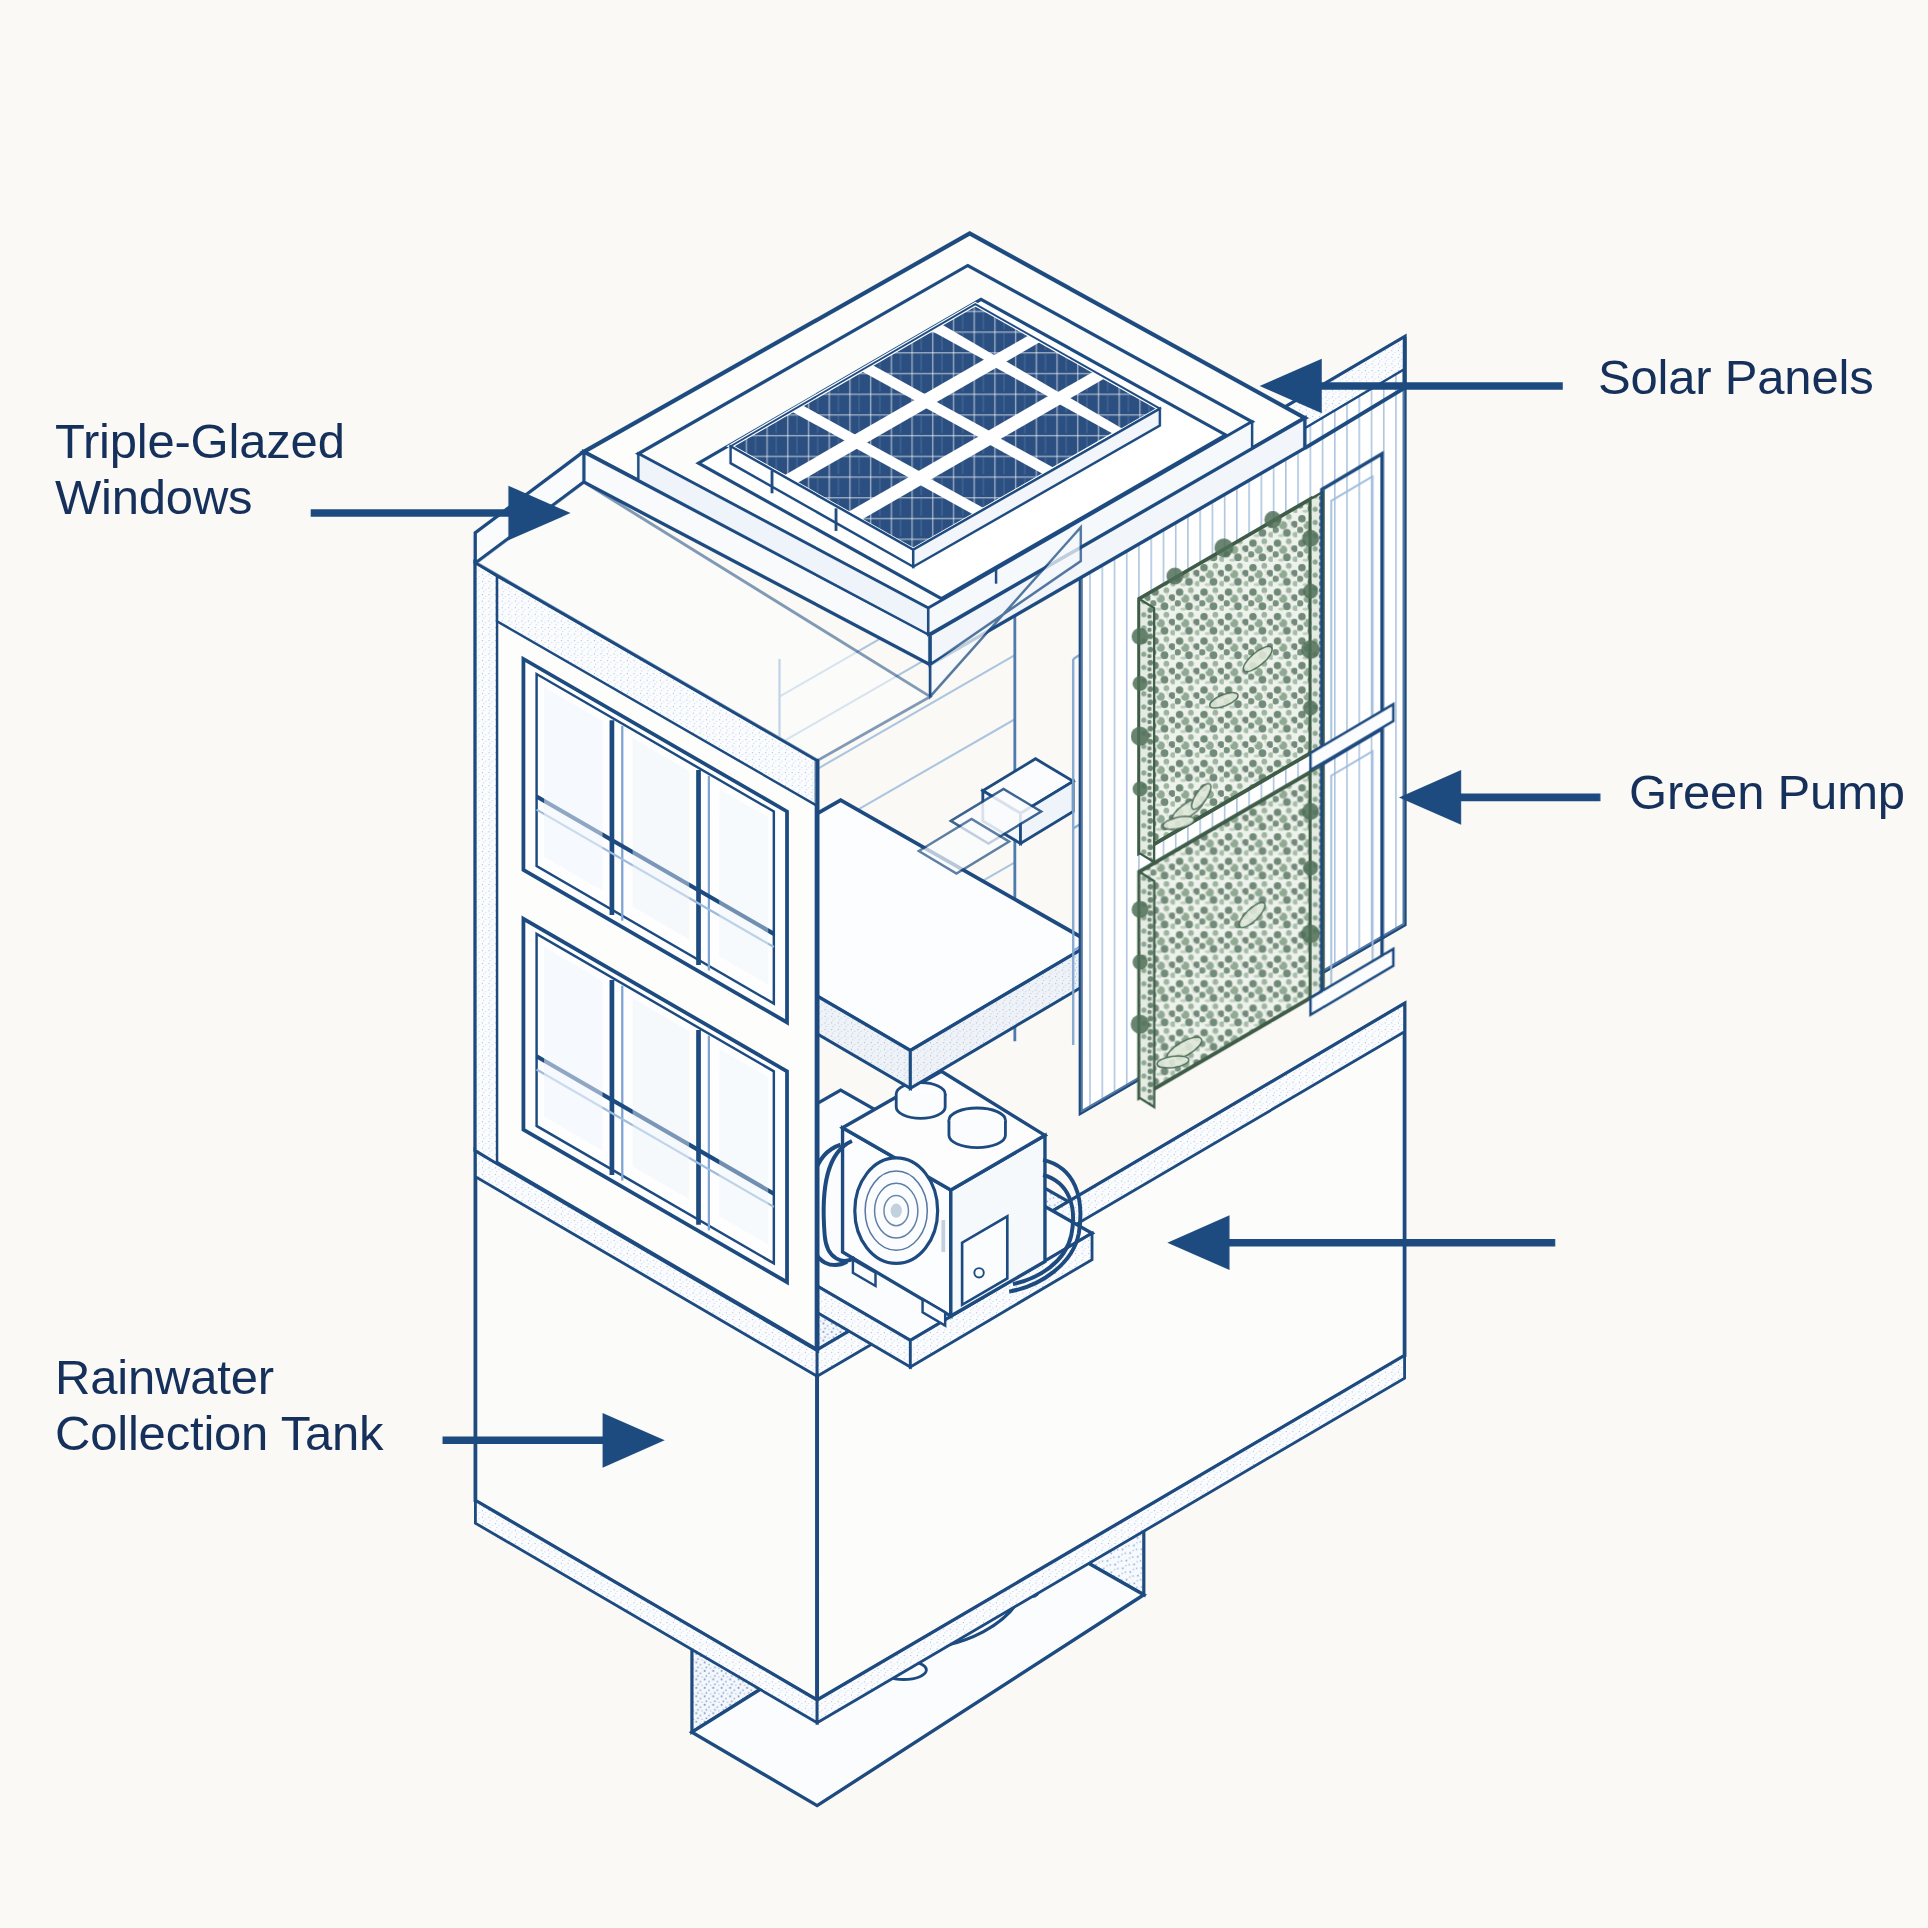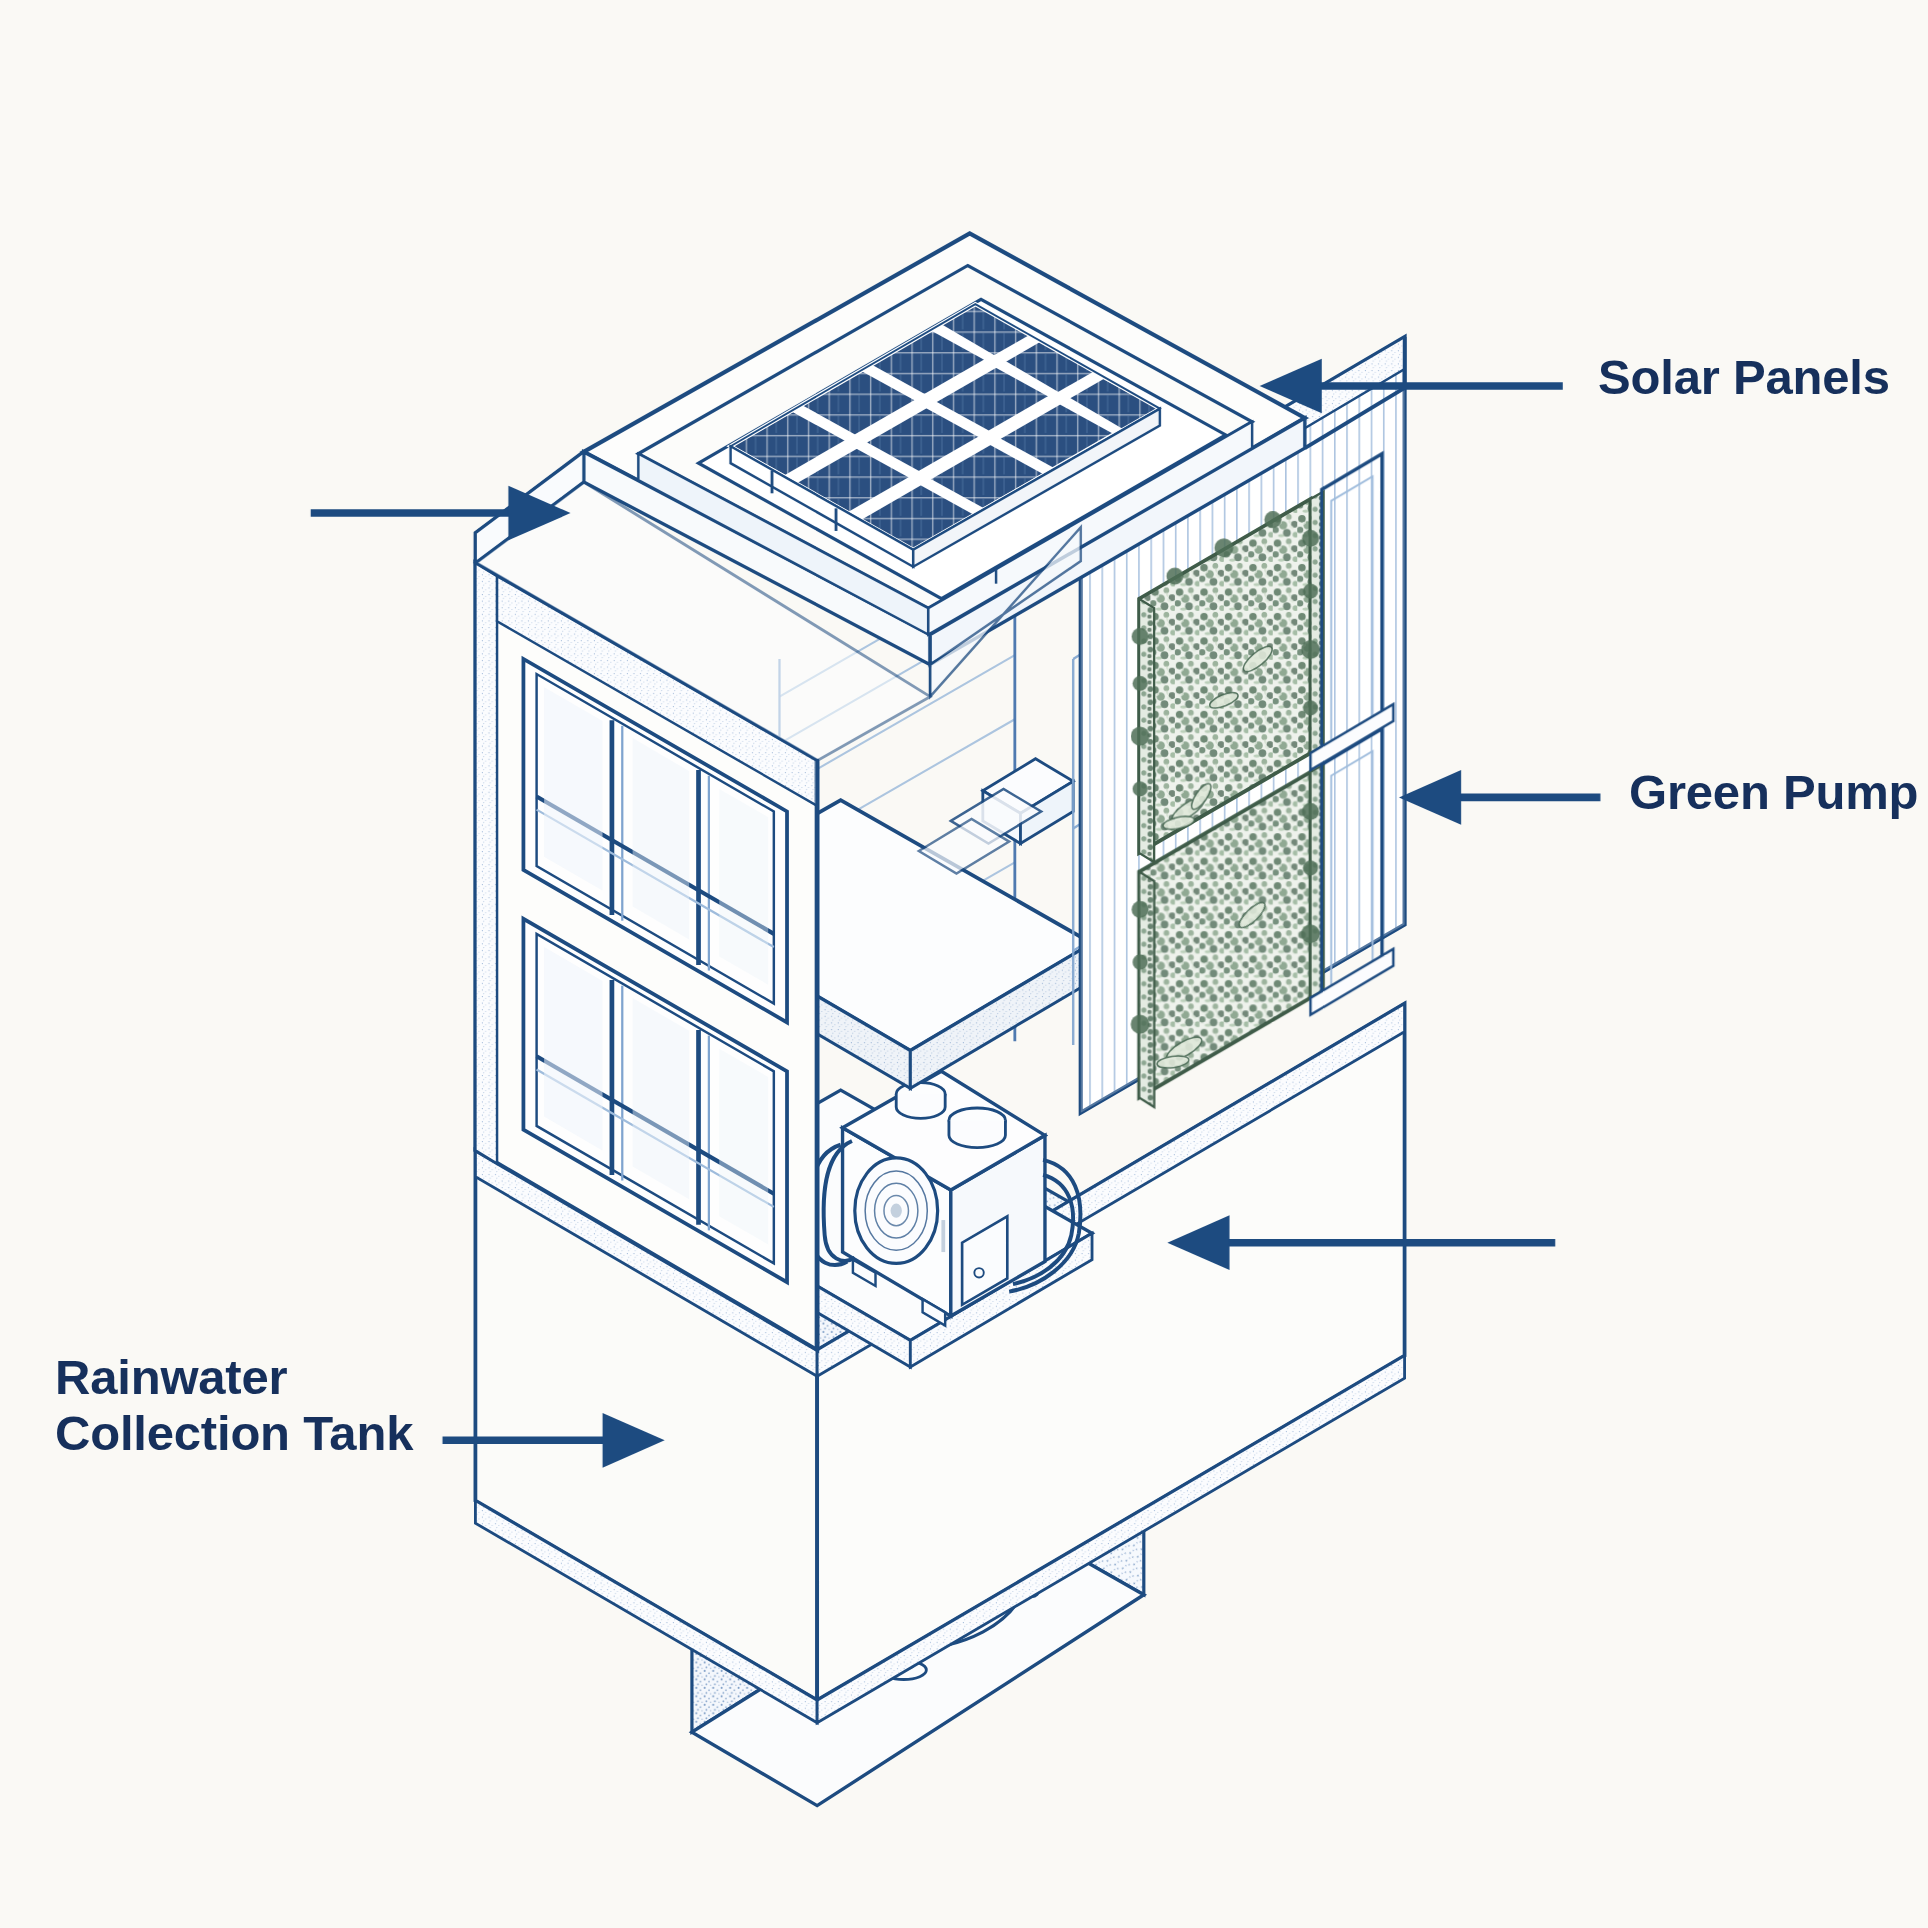--- a/index.html
+++ b/index.html
@@ -25,21 +25,21 @@
     inset: 0;
     width: 1928px;
     height: 1928px;
     display: block;
   }
   .callout-label {
     position: absolute;
     color: #16305c;
     font-family: "Liberation Sans", sans-serif;
     font-size: 49px;
-    font-weight: 700;
+    font-weight: 400;
     line-height: 1.14;
     letter-spacing: -0.2px;
     white-space: pre-line;
     user-select: none;
   }
   .lbl-solar        { left: 1598px; top: 350px; }
   .lbl-windows      { left: 55px;   top: 414px; }
   .lbl-greenwall    { left: 1629px; top: 765px; }
   .lbl-geothermal   { left: 1591px; top: 1210px; }
   .lbl-rainwater    { left: 55px;   top: 1350px; }
@@ -425,20 +425,22 @@
 
       <g>
         <line x1="470" y1="1530" x2="650" y2="1530" stroke-width="8"></line>
         <polygon points="706,1530 640,1501 640,1559" stroke="none"></polygon>
       </g>
     </g>
   </svg>
 
   <div class="callout-label lbl-solar">Solar Panels</div>
 
+  <div class="callout-label lbl-windows">Triple-Glazed
+Windows</div>
 
   <div class="callout-label lbl-greenwall">Green Pump</div>
 
 
   <div class="callout-label lbl-rainwater">Rainwater
 Collection Tank</div>
 
 </div>
 
 

